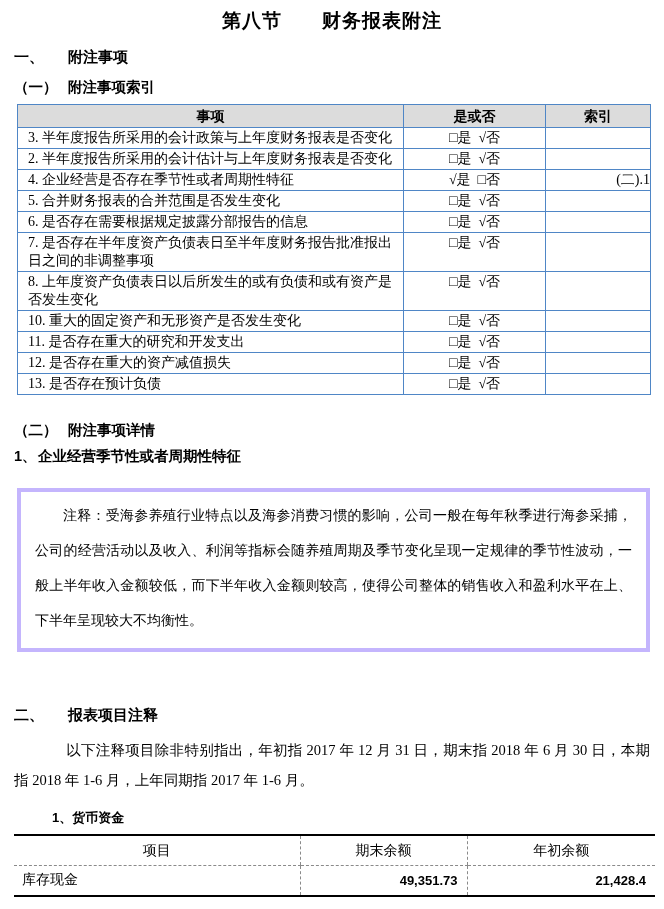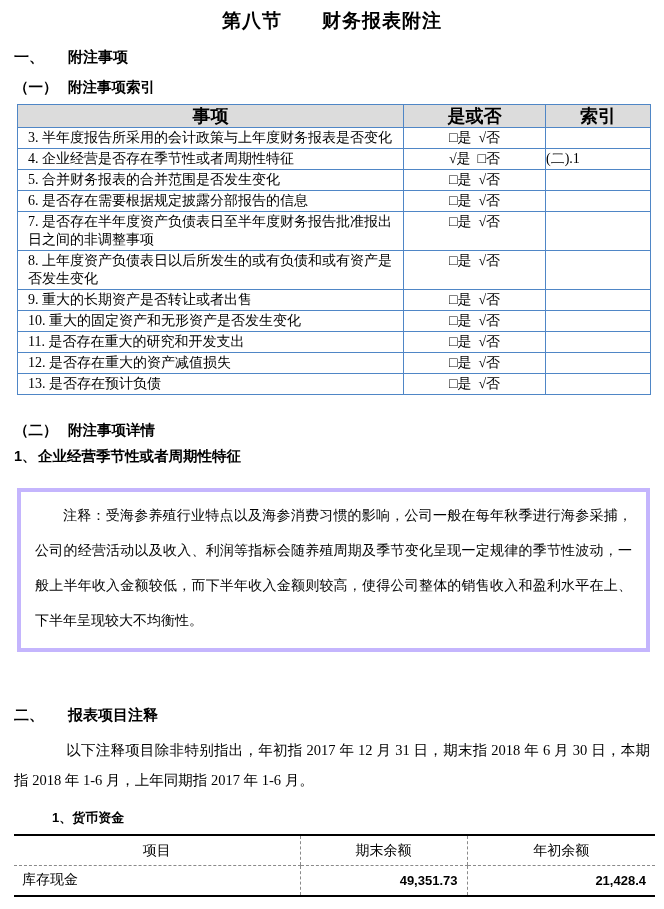--- a/index.html
+++ b/index.html
@@ -29,25 +29,25 @@
   .h4 { margin:14px 0 7px 52px; font-size:13px; }
   
   table { border-collapse:collapse; }
   .index-table {
     margin-left:17px; width:633px; table-layout:fixed;
     font-size:14px; line-height:18px;
   }
   .index-table th, .index-table td { border:1px solid #4f86c6; vertical-align:top; }
   .index-table th {
     background:#dcdcdc; font-family:"Liberation Sans", sans-serif;
-    font-weight:bold; text-align:center; padding:2px 2px; font-size:18px;
+    font-weight:bold; text-align:center; padding:2px 2px; font-size:14px;
   }
   .index-table td.item { text-align:left; padding:1px 4px 1px 10px; }
   .index-table td.yn   { text-align:center; padding:1px 0; white-space:pre; }
-  .index-table td.ix   { text-align:left; padding:1px 0; }
+  .index-table td.ix   { text-align:right; padding:1px 0; }
   
   .note-box {
     margin:22px 0 0 17px; width:633px;
     border:4px solid #c4b5fd;
     padding:6px 14px 10px 14px;
     font-size:14px; line-height:35px;
     text-indent:2em; text-align:justify;
   }
   
   .s2-heading { margin-top:54px; }
@@ -105,20 +105,25 @@
         <th>索引</th>
       </tr>
     </thead>
     <tbody>
       <tr>
           <td class="item">3. 半年度报告所采用的会计政策与上年度财务报表是否变化</td>
           <td class="yn">□是  √否</td>
           <td class="ix"></td>
         </tr>
       <tr>
+          <td class="item">2. 半年度报告所采用的会计估计与上年度财务报表是否变化</td>
+          <td class="yn">□是  √否</td>
+          <td class="ix"></td>
+        </tr>
+      <tr>
           <td class="item">4. 企业经营是否存在季节性或者周期性特征</td>
           <td class="yn">√是  □否</td>
           <td class="ix">(二).1</td>
         </tr>
       <tr>
           <td class="item">5. 合并财务报表的合并范围是否发生变化</td>
           <td class="yn">□是  √否</td>
           <td class="ix"></td>
         </tr>
       <tr>
@@ -126,25 +131,20 @@
           <td class="yn">□是  √否</td>
           <td class="ix"></td>
         </tr>
       <tr>
           <td class="item">7. 是否存在半年度资产负债表日至半年度财务报告批准报出日之间的非调整事项</td>
           <td class="yn">□是  √否</td>
           <td class="ix"></td>
         </tr>
       <tr>
           <td class="item">8. 上年度资产负债表日以后所发生的或有负债和或有资产是否发生变化</td>
-          <td class="yn">□是  √否</td>
-          <td class="ix"></td>
-        </tr>
-      <tr>
-          <td class="item">9. 重大的长期资产是否转让或者出售</td>
           <td class="yn">□是  √否</td>
           <td class="ix"></td>
         </tr>
       <tr>
           <td class="item">10. 重大的固定资产和无形资产是否发生变化</td>
           <td class="yn">□是  √否</td>
           <td class="ix"></td>
         </tr>
       <tr>
           <td class="item">11. 是否存在重大的研究和开发支出</td>

